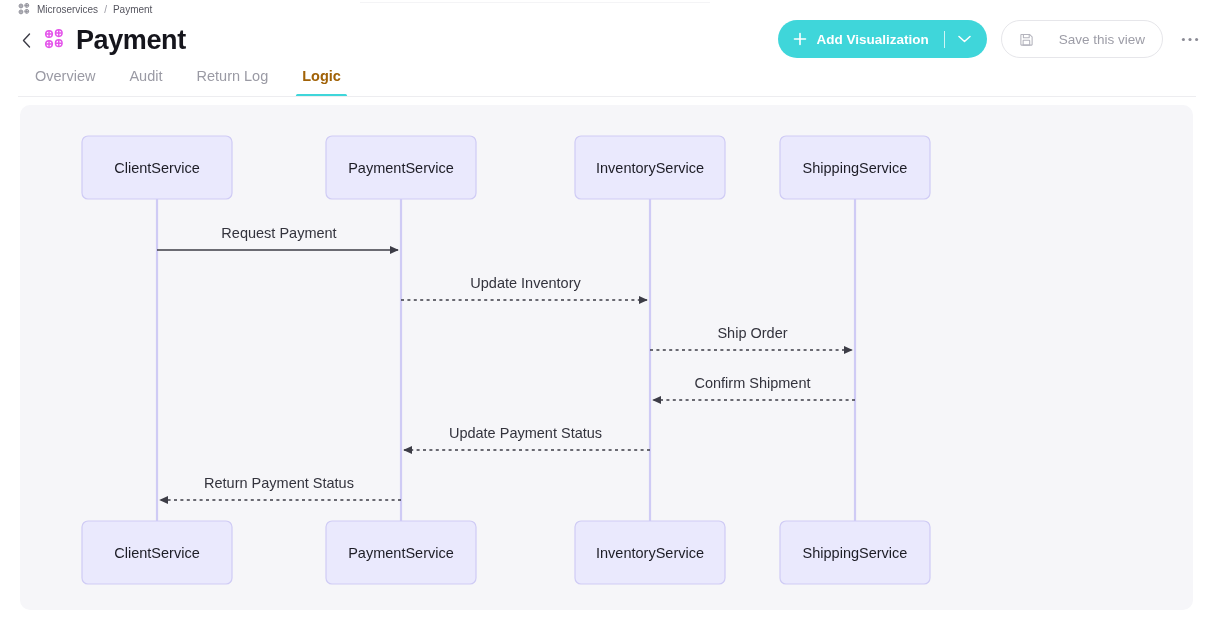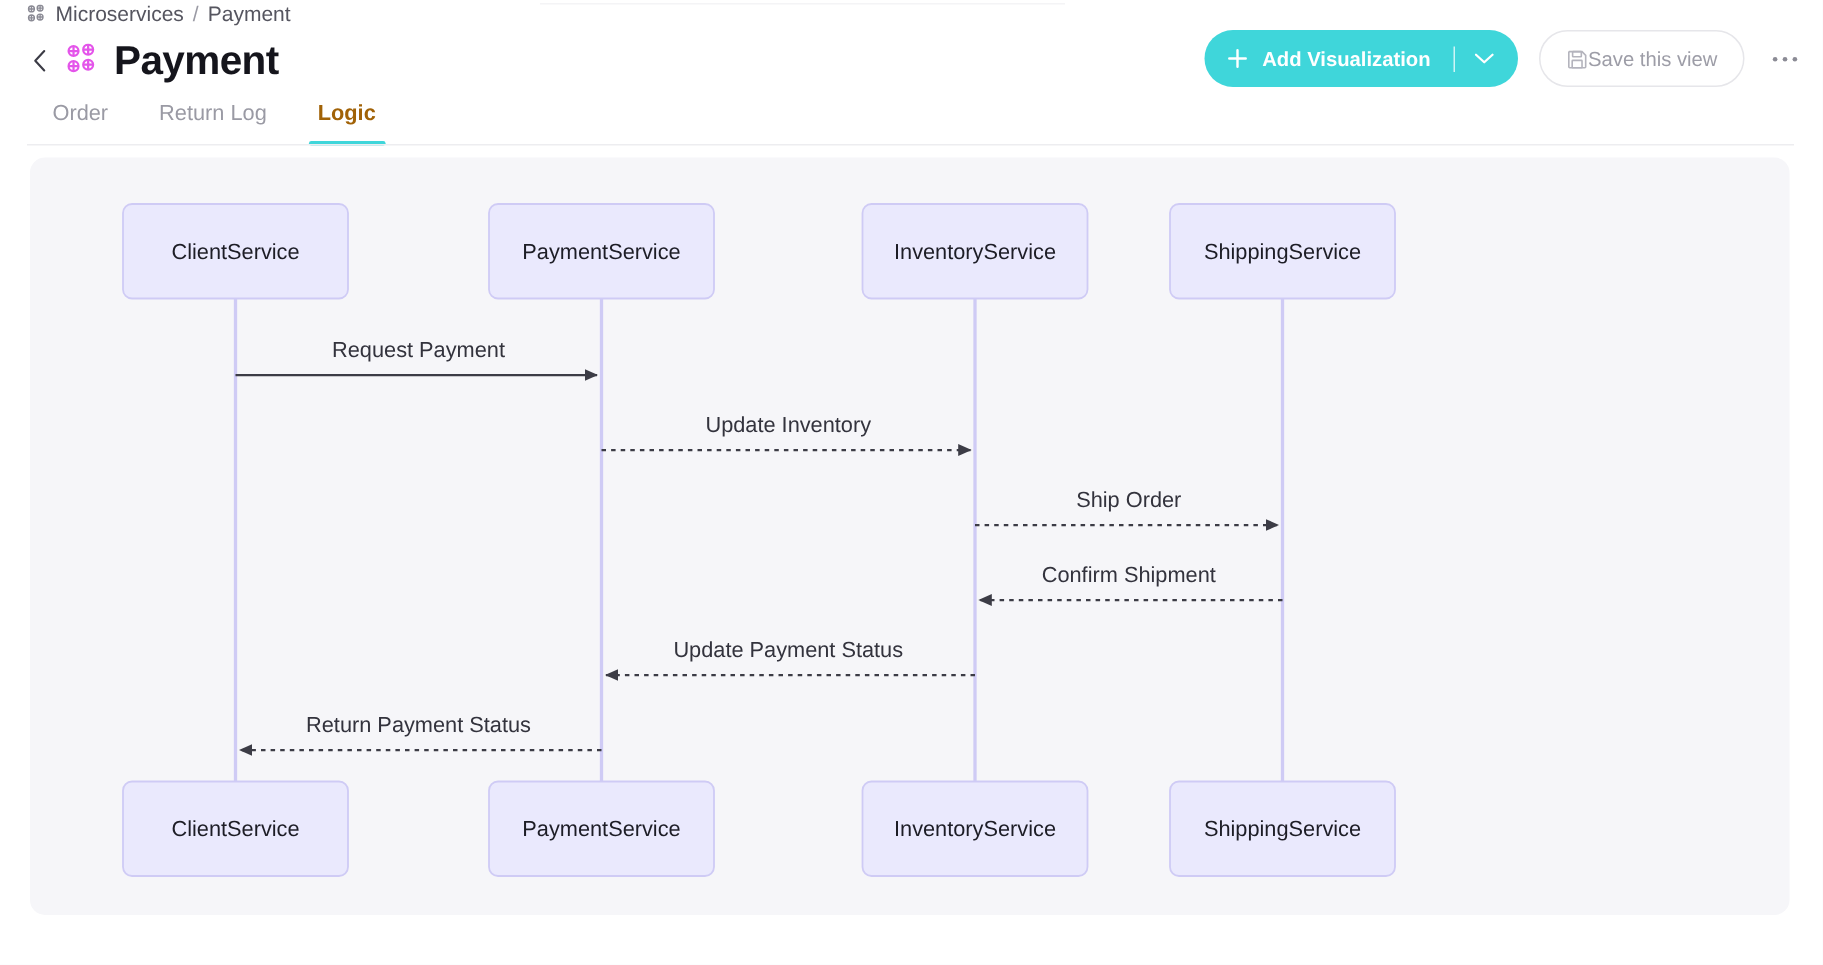--- a/index.html
+++ b/index.html
@@ -13,21 +13,21 @@
   
   .top-hairline {
     position: absolute; left: 360px; top: 2px; width: 350px; height: 1px;
     background: #f4f4f6;
   }
 
   
   .breadcrumb {
     position: absolute; left: 18px; top: 0px; height: 18px;
     display: flex; align-items: center; gap: 6px;
-    font-size: 14px; color: #6b6b76;
+    font-size: 10px; color: #6b6b76;
   }
   .breadcrumb .sep { color: #9a9aa4; }
   .bc-link { color: #55555f; }
   .bc-current { color: #55555f; }
 
   
   .title-row {
     position: absolute; left: 18px; top: 20px; height: 40px;
     display: flex; align-items: center; gap: 10px;
   }
@@ -51,21 +51,21 @@
     color: #ffffff; font-size: 13.5px; font-weight: 600;
     cursor: pointer; border: none; gap: 9px;
   }
   .btn-primary .divider-v {
     width: 1px; height: 17px; background: rgba(255,255,255,.75);
     margin: 0 4px 0 6px;
   }
   .btn-secondary {
     height: 38px; border-radius: 19px; background: #ffffff;
     border: 1px solid #e6e6ea; display: flex; align-items: center;
-    padding: 0 17px; gap: 0; color: #9d9da7; font-size: 13.5px;
+    padding: 0 17px; gap: 25px; color: #9d9da7; font-size: 13.5px;
     cursor: pointer;
   }
   .btn-more {
     width: 26px; height: 26px; display: flex; align-items: center;
     justify-content: center; color: #8b8b95; cursor: pointer;
     font-size: 17px; letter-spacing: 1px;
   }
 
   
   .tabs {
@@ -179,21 +179,22 @@
   <div class="btn-more">
     <svg width="18" height="5" viewBox="0 0 18 5">
       <circle cx="2.4" cy="2.5" r="1.55" fill="#8b8b95"></circle>
       <circle cx="9" cy="2.5" r="1.55" fill="#8b8b95"></circle>
       <circle cx="15.6" cy="2.5" r="1.55" fill="#8b8b95"></circle>
     </svg>
   </div>
 </div>
 
 <div class="tabs">
-  <div class="tab"><span>Order</span></div>
+  <div class="tab"><span>Overview</span></div>
+  <div class="tab"><span>Audit</span></div>
   <div class="tab"><span>Return Log</span></div>
   <div class="tab active"><span>Logic</span></div>
 </div>
 <div class="tabs-underline"></div>
 
 <div class="canvas">
   <svg id="seq-svg" width="1173" height="505" viewBox="0 0 1173 505">
     <defs>
       <marker id="ah-right" markerWidth="9" markerHeight="8" refX="8.2" refY="4" orient="auto" markerUnits="userSpaceOnUse">
         <path d="M0,0 L9,4 L0,8 z" fill="#3c3c46"></path>

